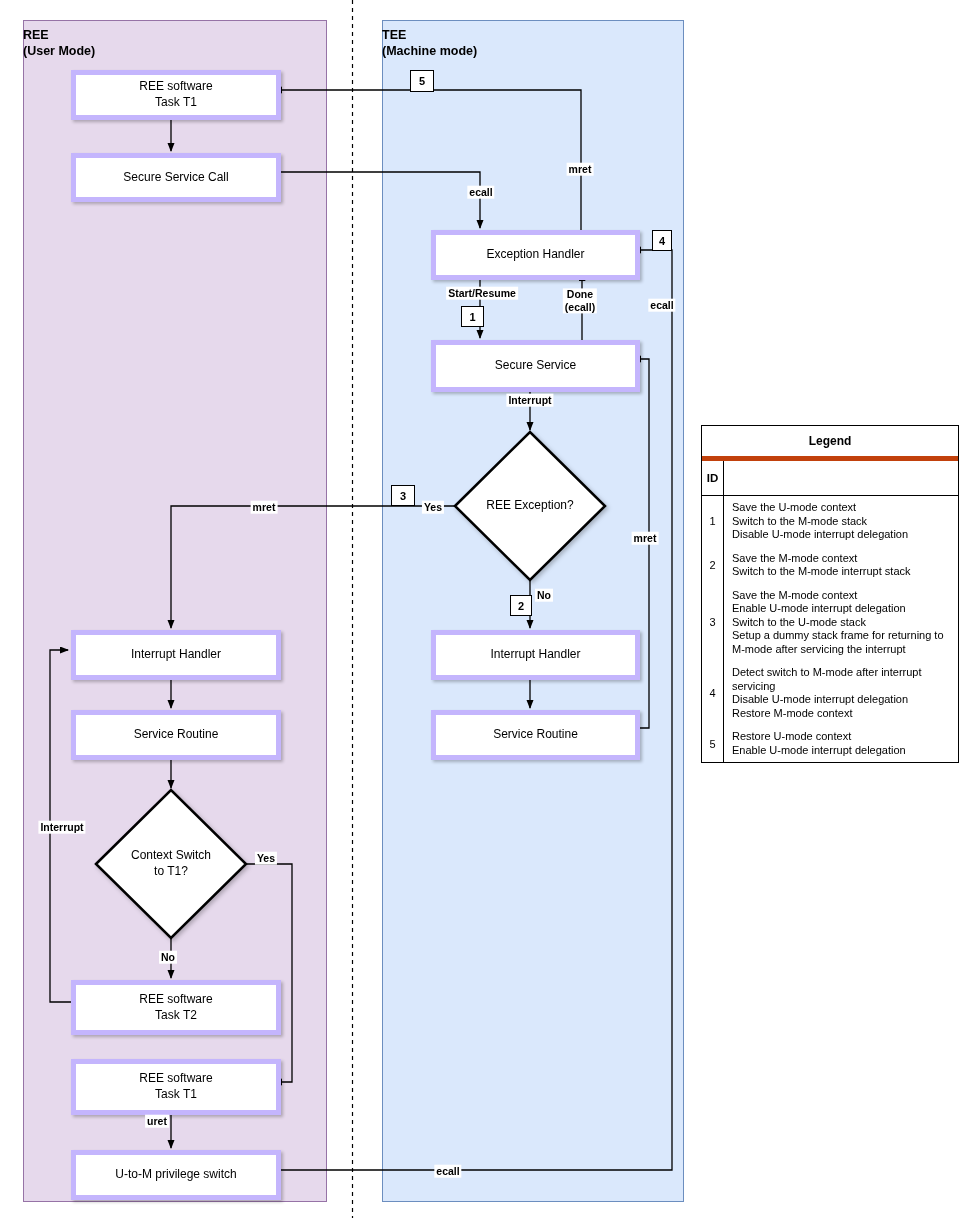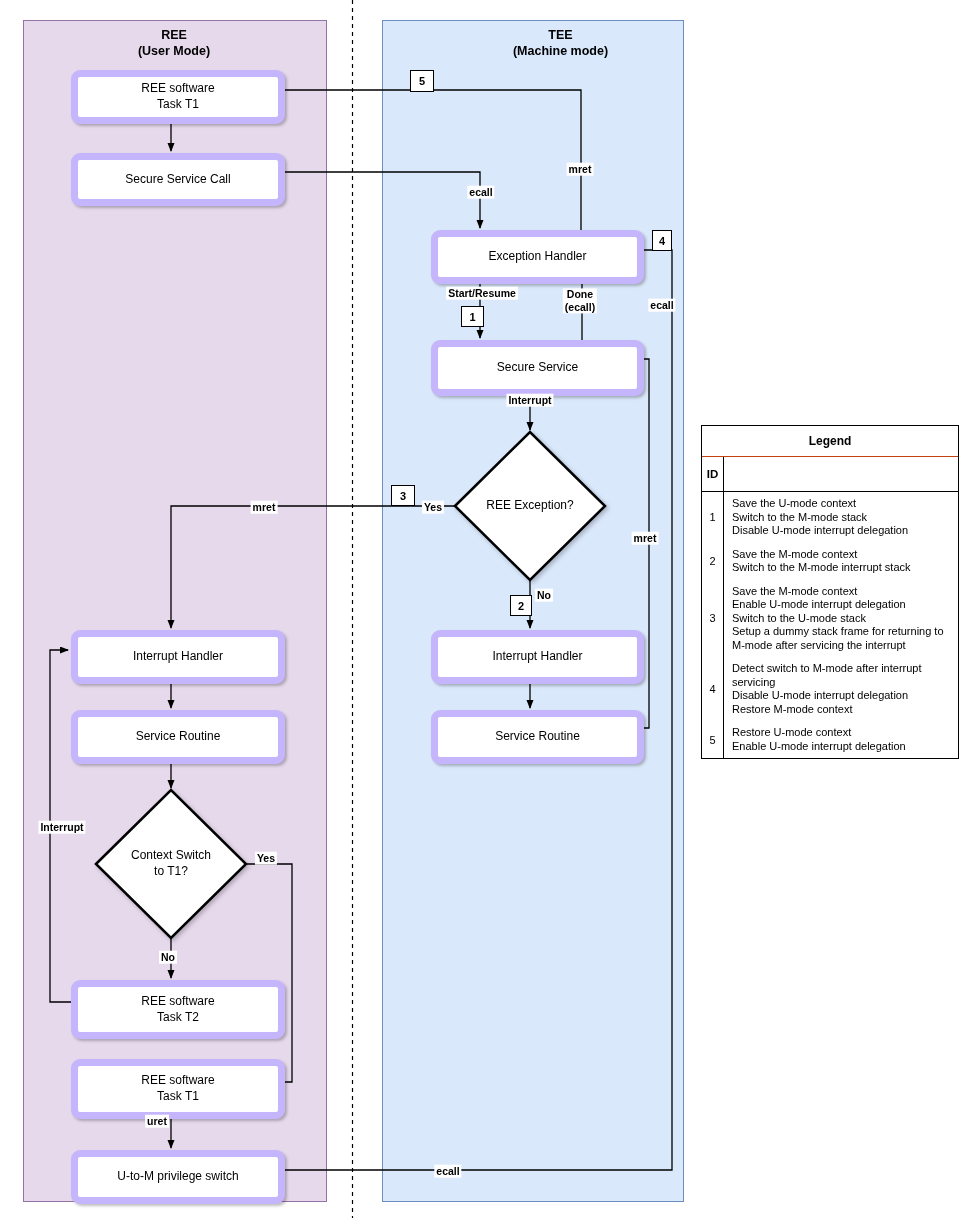--- a/index.html
+++ b/index.html
@@ -2,39 +2,39 @@
 <html><head>
 <meta charset="utf-8">
 <style>
   html,body{margin:0;padding:0;background:#fff;}
   #canvas{position:relative;width:968px;height:1222px;background:#fff;
           font-family:"Liberation Sans",sans-serif;color:#000;overflow:hidden;}
   .region{position:absolute;z-index:0;}
   #ree-region{left:23px;top:20px;width:302px;height:1180px;background:#e6d9ec;border:1px solid #9673a6;}
   #tee-region{left:382px;top:20px;width:300px;height:1180px;background:#dae8fc;border:1px solid #6c8ebf;}
   .rtitle{position:absolute;z-index:2;font-weight:bold;font-size:12.5px;line-height:1.25;
-          text-align:center;white-space:pre-line;}
+          white-space:pre-line;}
   #edges{position:absolute;left:0;top:0;z-index:1;}
-  .node{position:absolute;z-index:2;background:#fff;border:7px solid #c4b5fd;border-radius:9px;
+  .node{position:absolute;z-index:2;background:#fff;border:5px solid #c4b5fd;border-radius:0;
         display:flex;align-items:center;justify-content:center;text-align:center;
         font-size:12px;line-height:1.3;white-space:pre-line;
         box-shadow:2px 2px 3px rgba(0,0,0,0.25);}
   .dtext{position:absolute;z-index:2;transform:translate(-50%,-50%);font-size:12px;
          line-height:1.3;text-align:center;white-space:pre-line;}
   .elabel{position:absolute;z-index:2;transform:translate(-50%,-50%);background:#fff;
           font-weight:bold;font-size:10.5px;line-height:1.2;padding:0 2px;
           text-align:center;white-space:pre-line;}
   .badge{position:absolute;z-index:2;background:#fff;border:1px solid #000;
          font-weight:bold;font-size:11px;display:flex;align-items:center;justify-content:center;}
   .shape{filter:drop-shadow(2px 2px 2px rgba(0,0,0,0.25));}
   
   #legend{position:absolute;z-index:2;left:701px;top:425px;width:256px;
           border:1px solid #000;background:#fff;font-size:11px;}
   #legend .ltitle{height:30px;display:flex;align-items:center;justify-content:center;
-                  font-weight:bold;font-size:12px;border-bottom:1px solid #c2410c;}
+                  font-weight:bold;font-size:12px;border-bottom:5px solid #c2410c;}
   #legend .lhead{display:flex;border-bottom:1px solid #000;height:34px;gap:11px;}
   #legend .idcell{width:21px;flex:0 0 21px;border-right:1px solid #000;
                   display:flex;align-items:center;justify-content:center;}
   #legend .pcell{flex:1;display:flex;align-items:center;padding-left:8px;padding-right:2px;}
   #legend .lhead .idcell,#legend .lhead .pcell{font-weight:bold;font-size:11.5px;}
   #legend .lrow{display:flex;}
   #legend .lrow .pcell{white-space:pre-line;line-height:13.5px;padding-top:5px;padding-bottom:5px;}
 </style>
 </head>
 <body>

